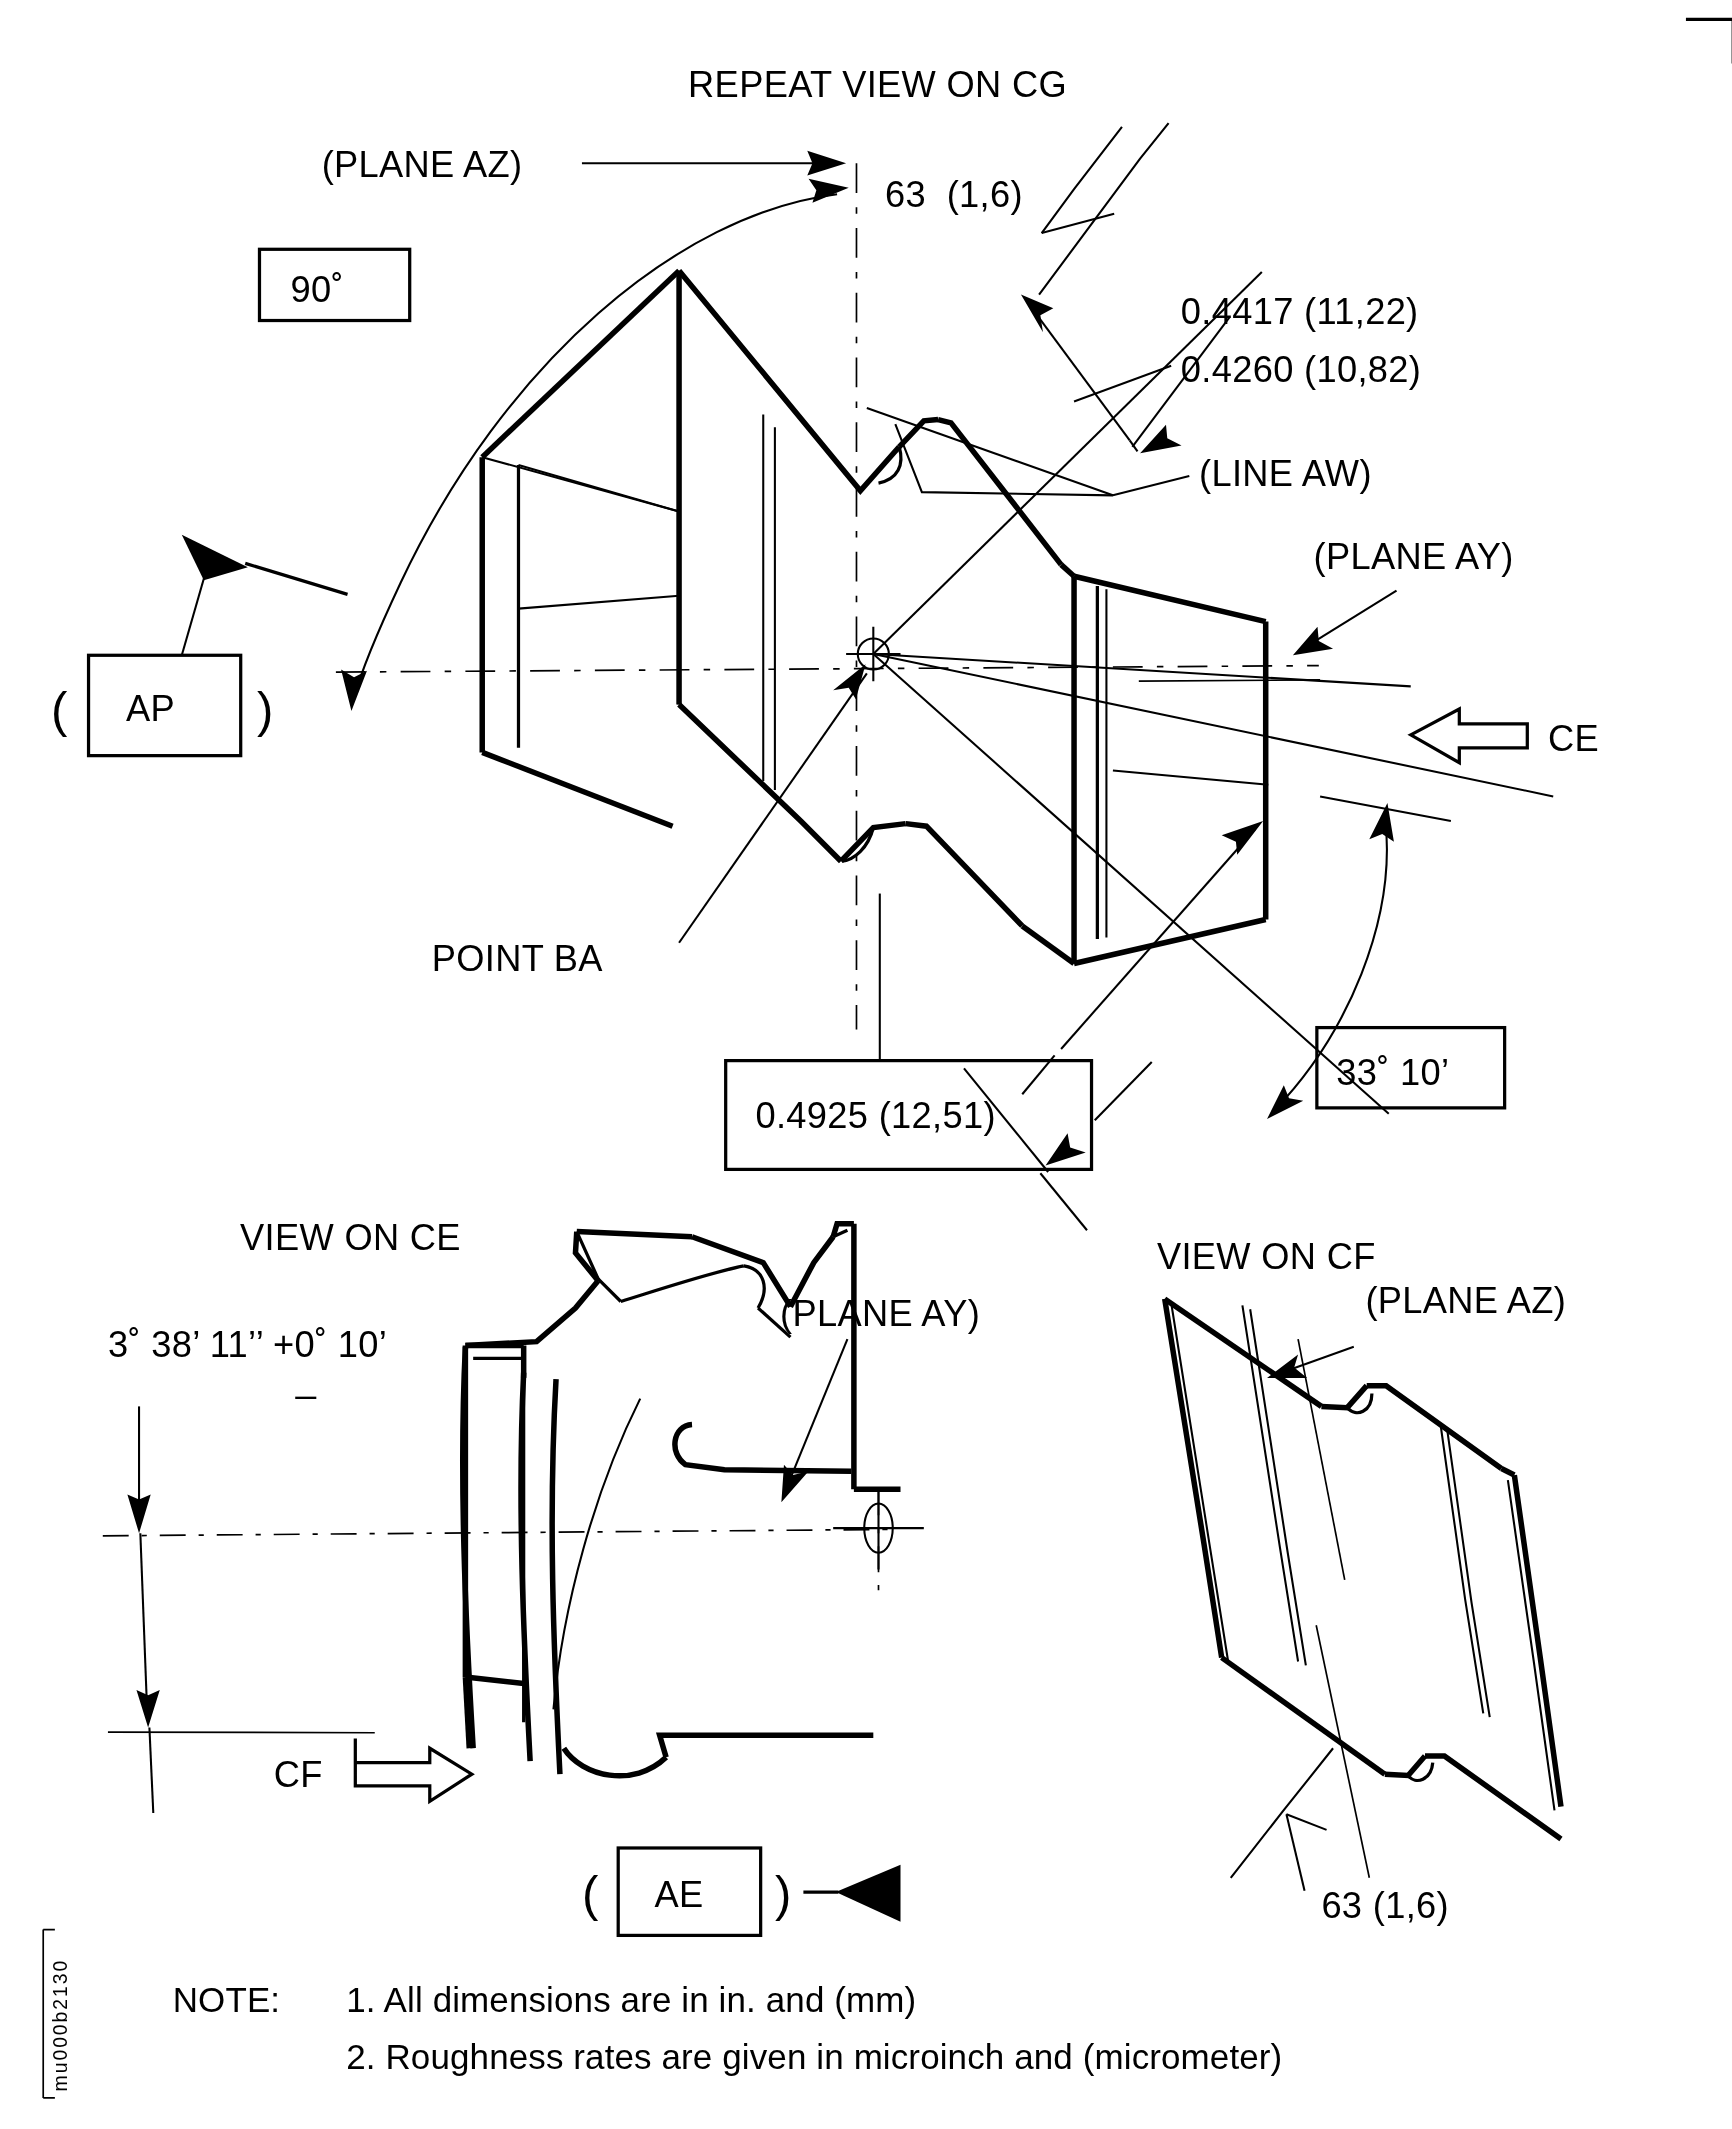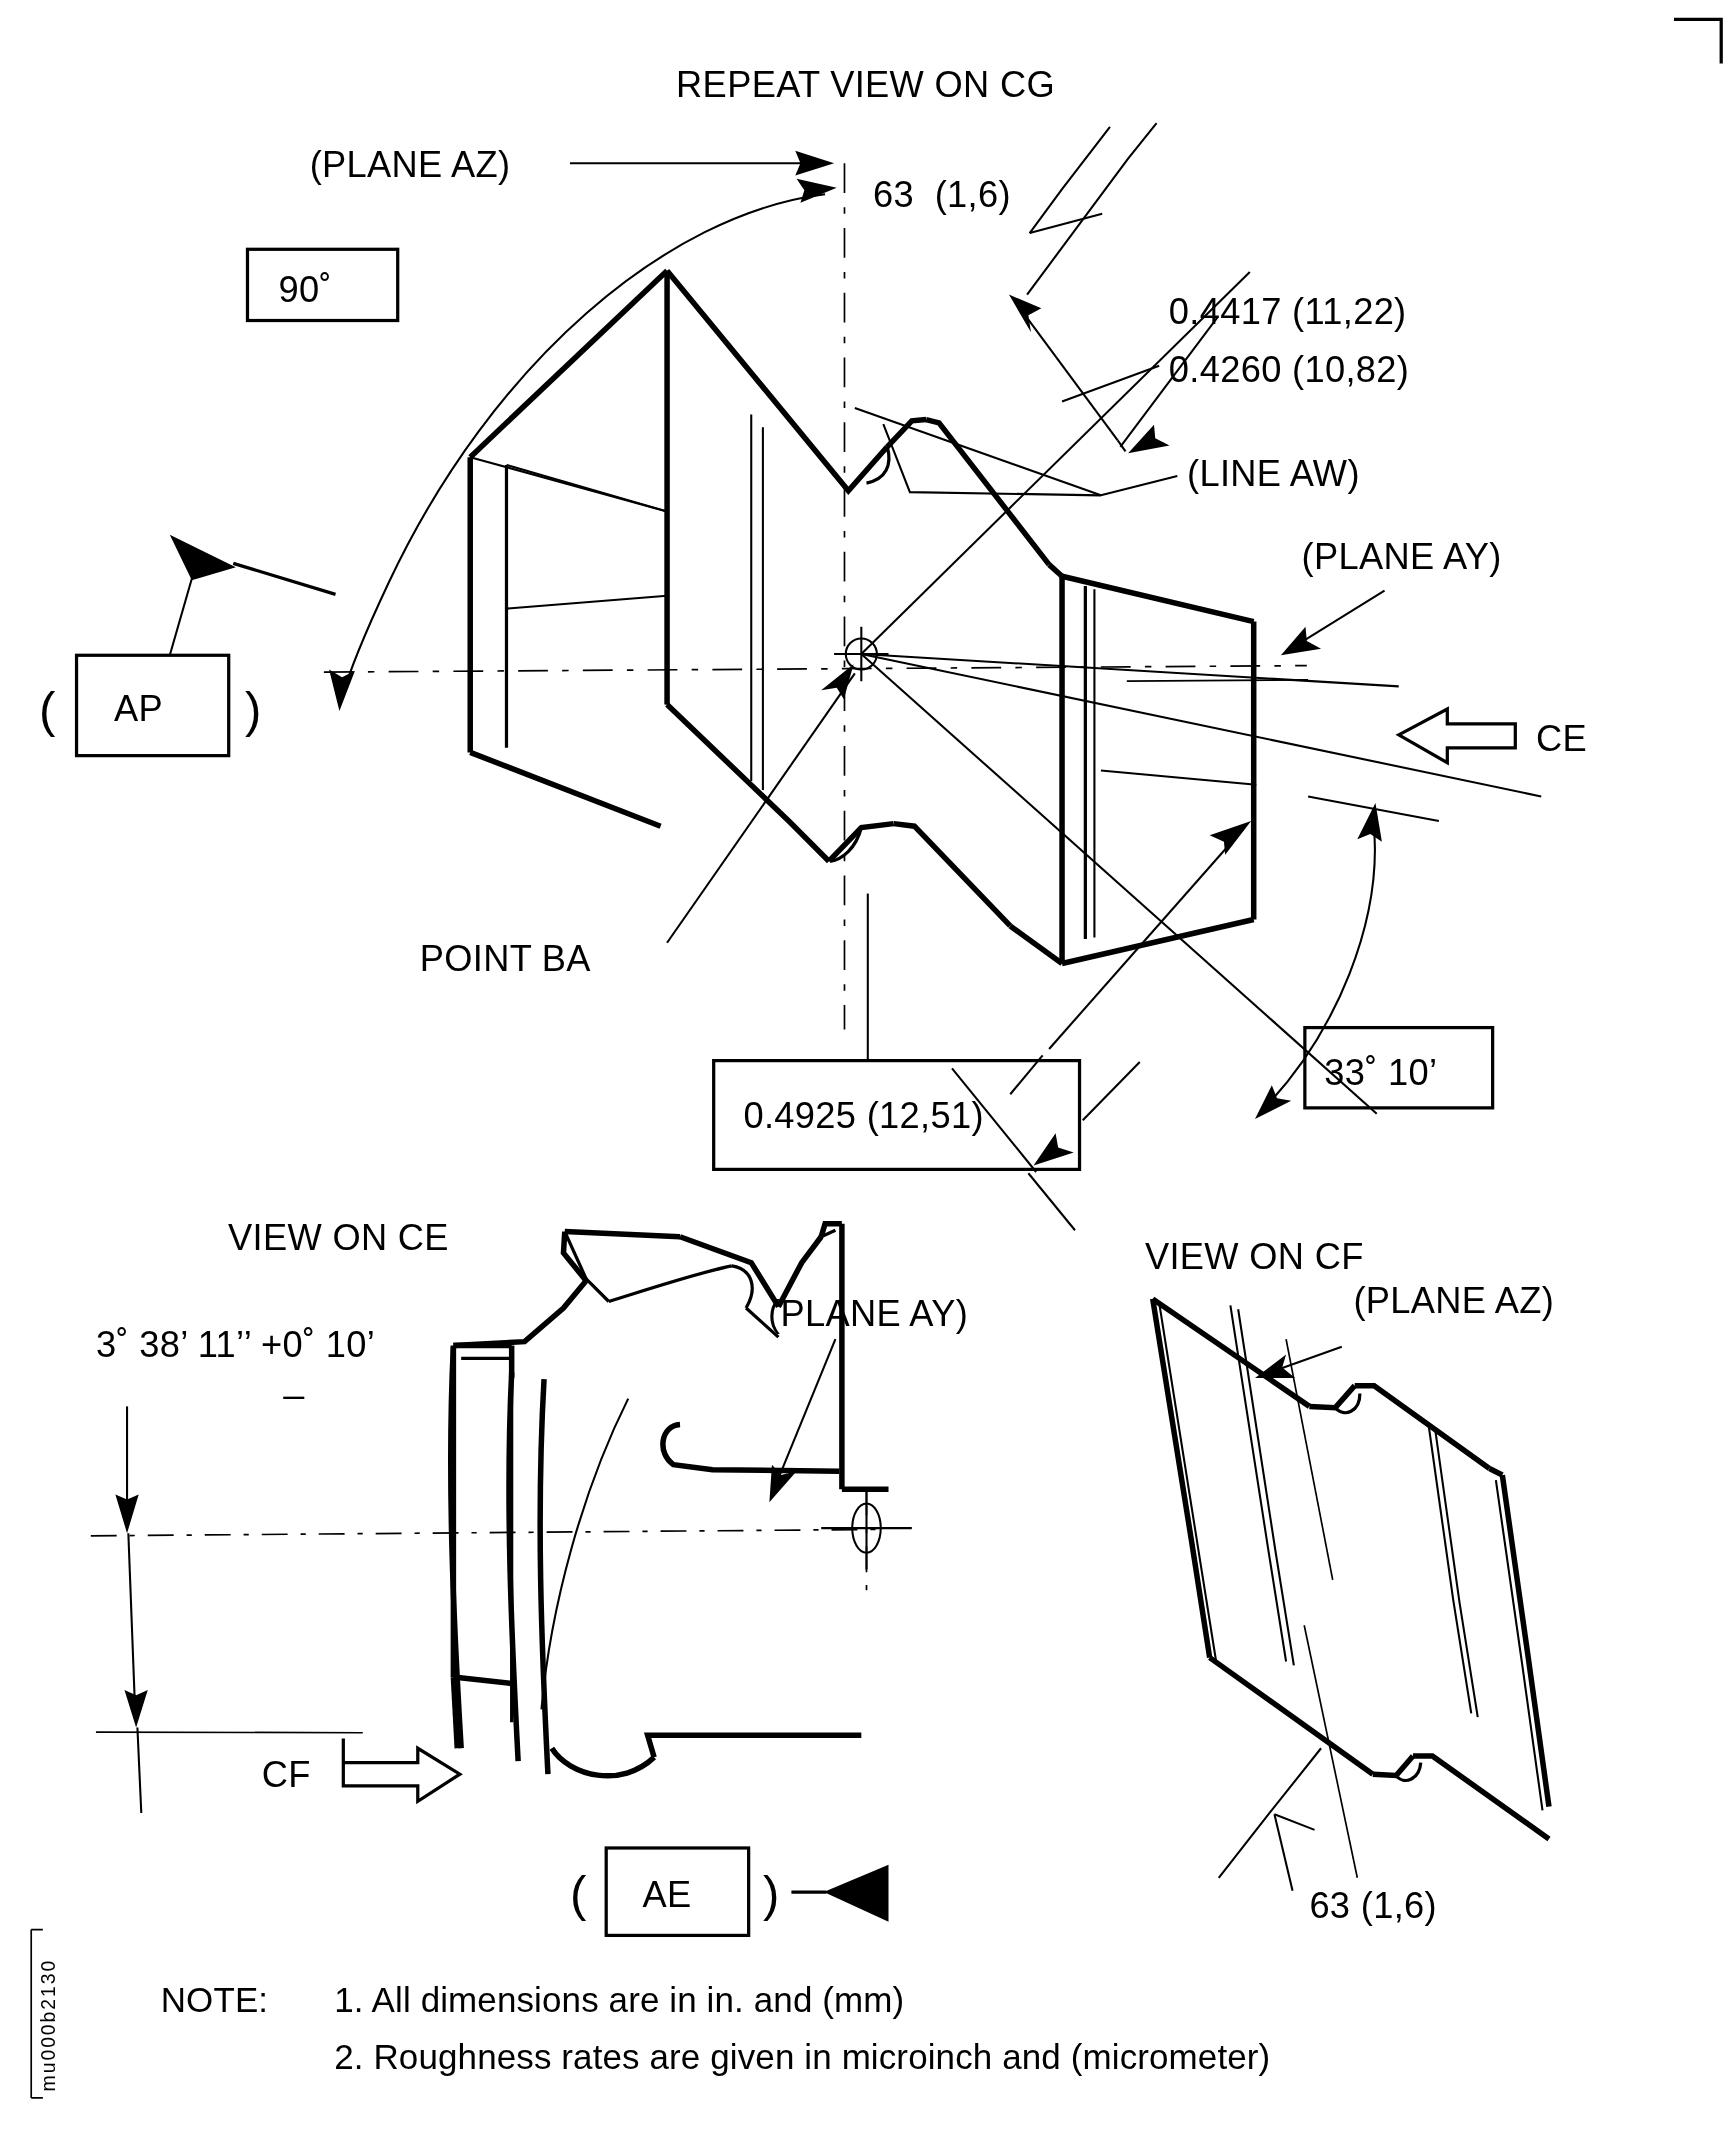--- a/index.html
+++ b/index.html
@@ -10,21 +10,21 @@
   body {
     width: 1733px;
     height: 2129px;
     position: relative;
     overflow: hidden;
     font-family: "Liberation Sans", sans-serif;
     color: #000000;
   }
   #drawing-root {
     position: absolute;
-    left: 0; top: 0;
+    left: 12px; top: 0;
     width: 1498px;
     height: 2129px;
   }
   svg.sheet {
     position: absolute;
     left: 0; top: 0;
     width: 1733px;
     height: 2129px;
     display: block;
   }

